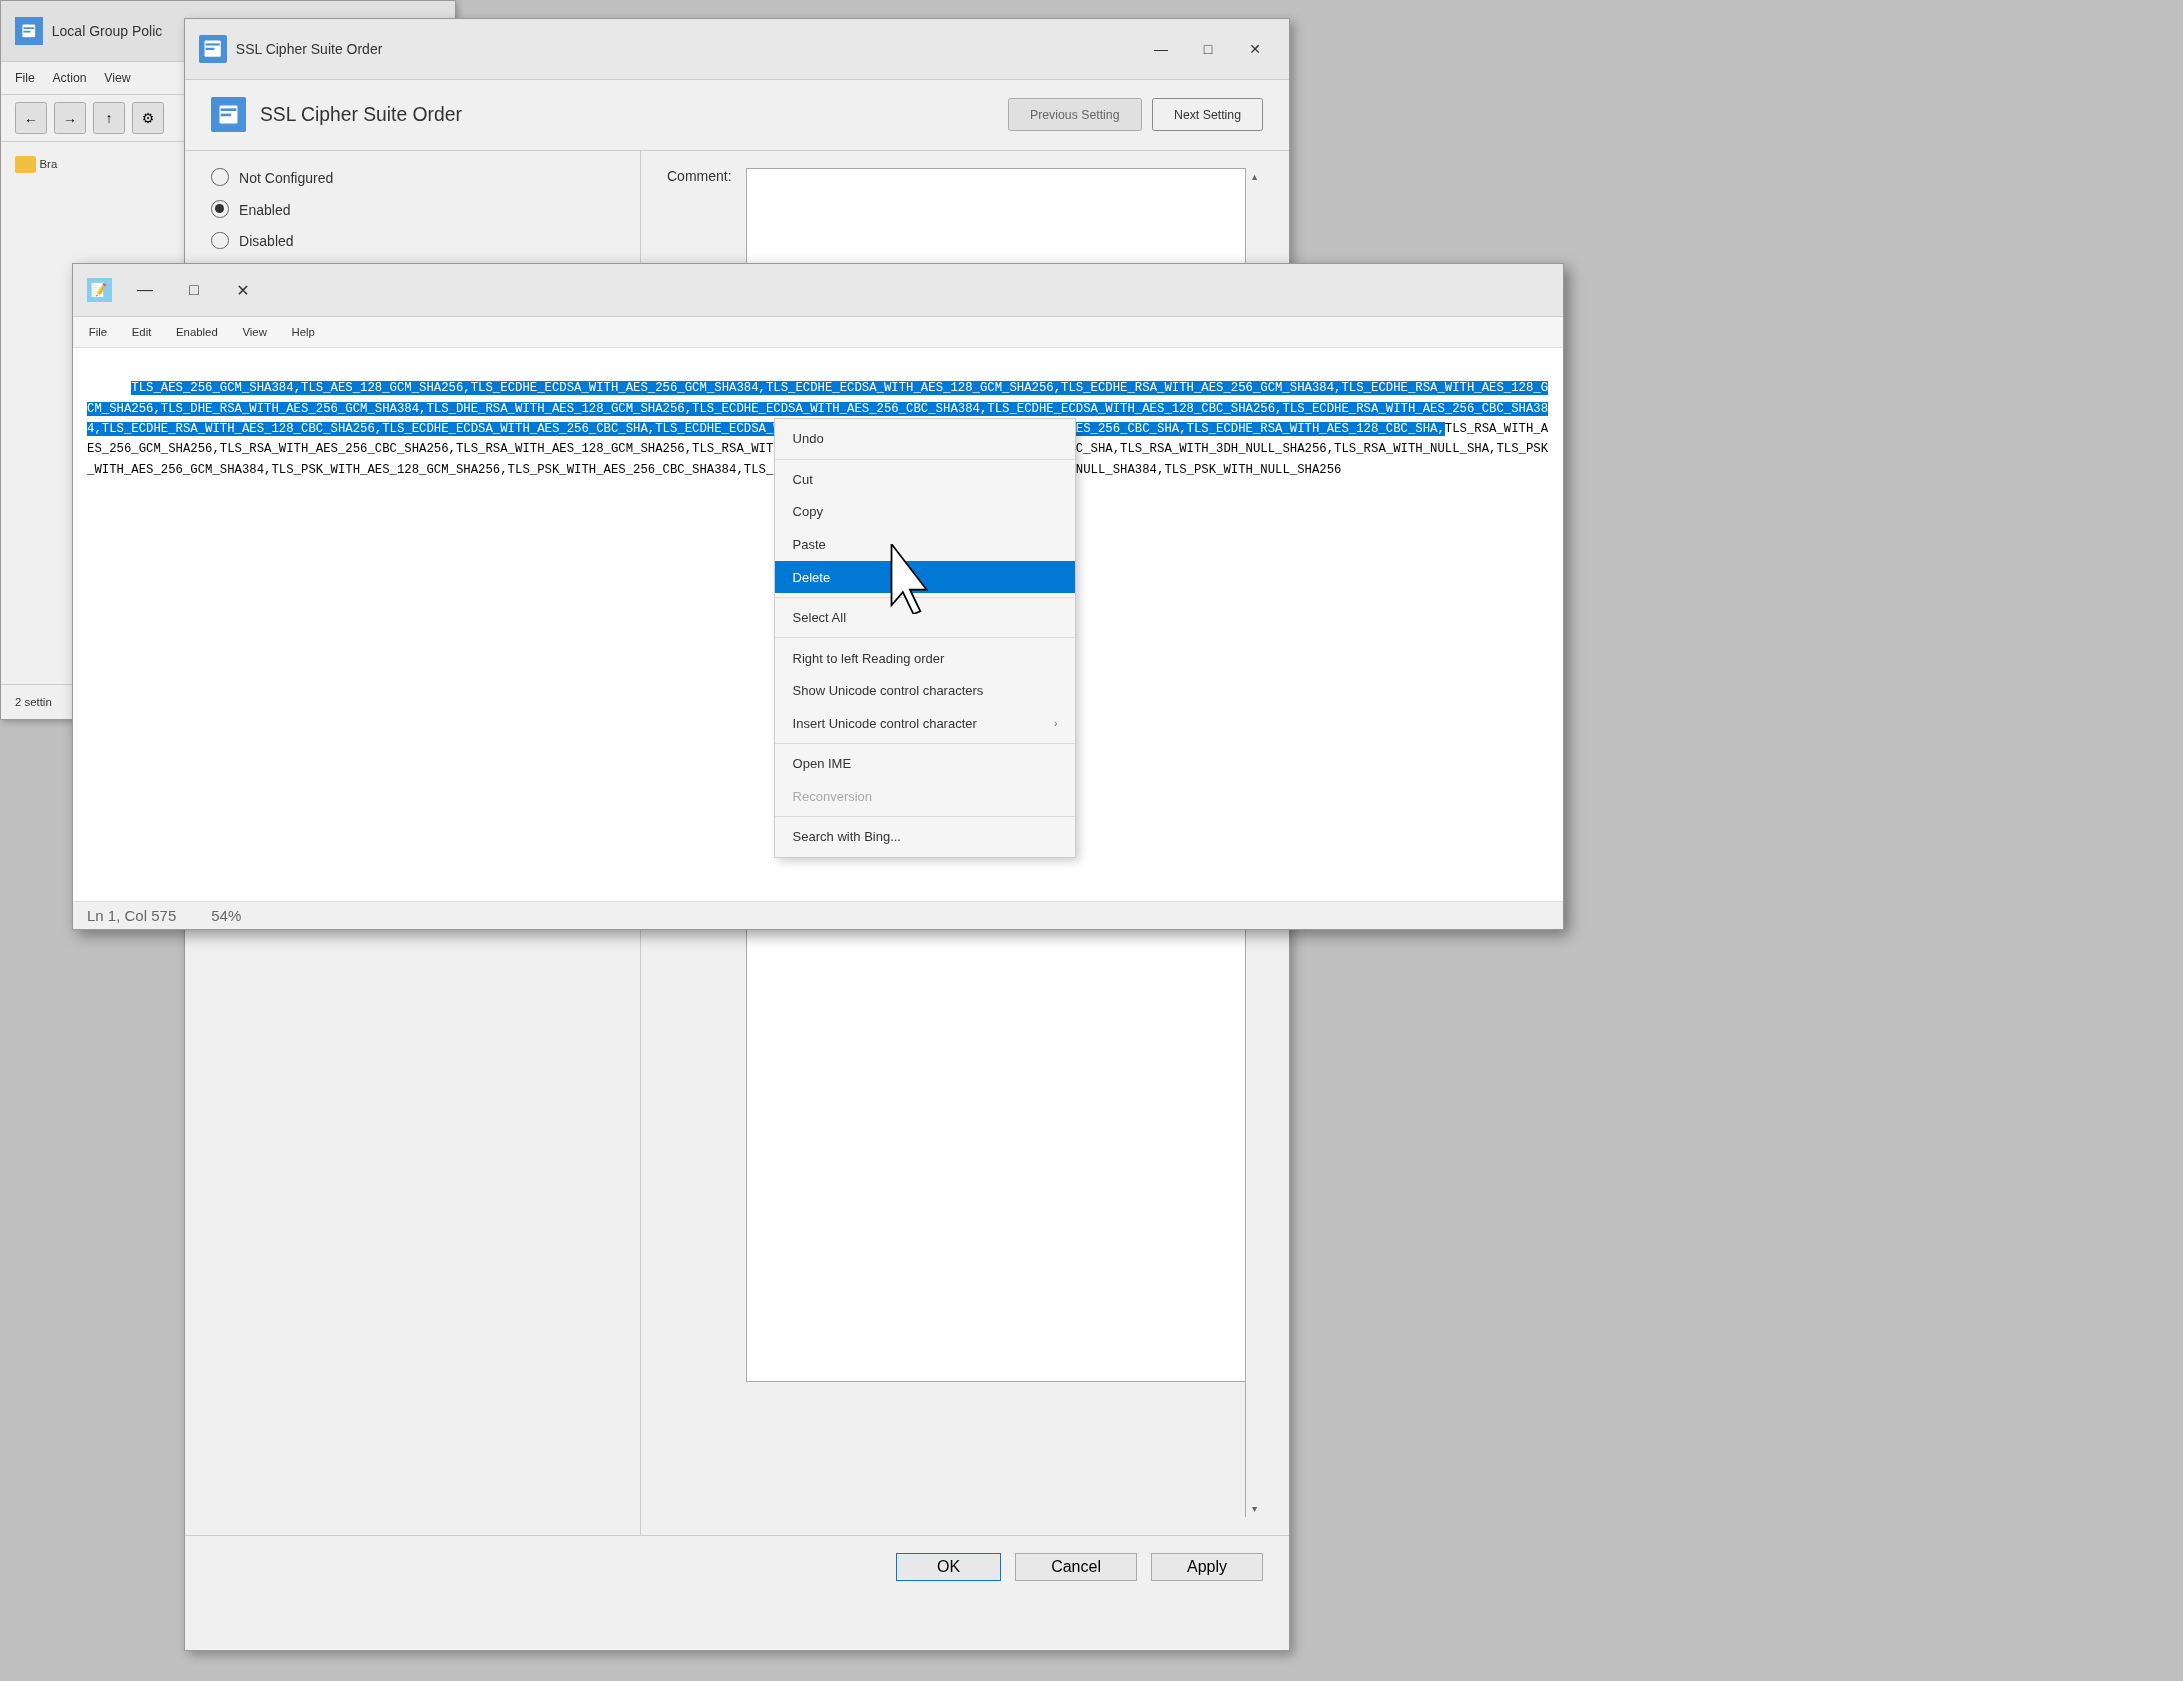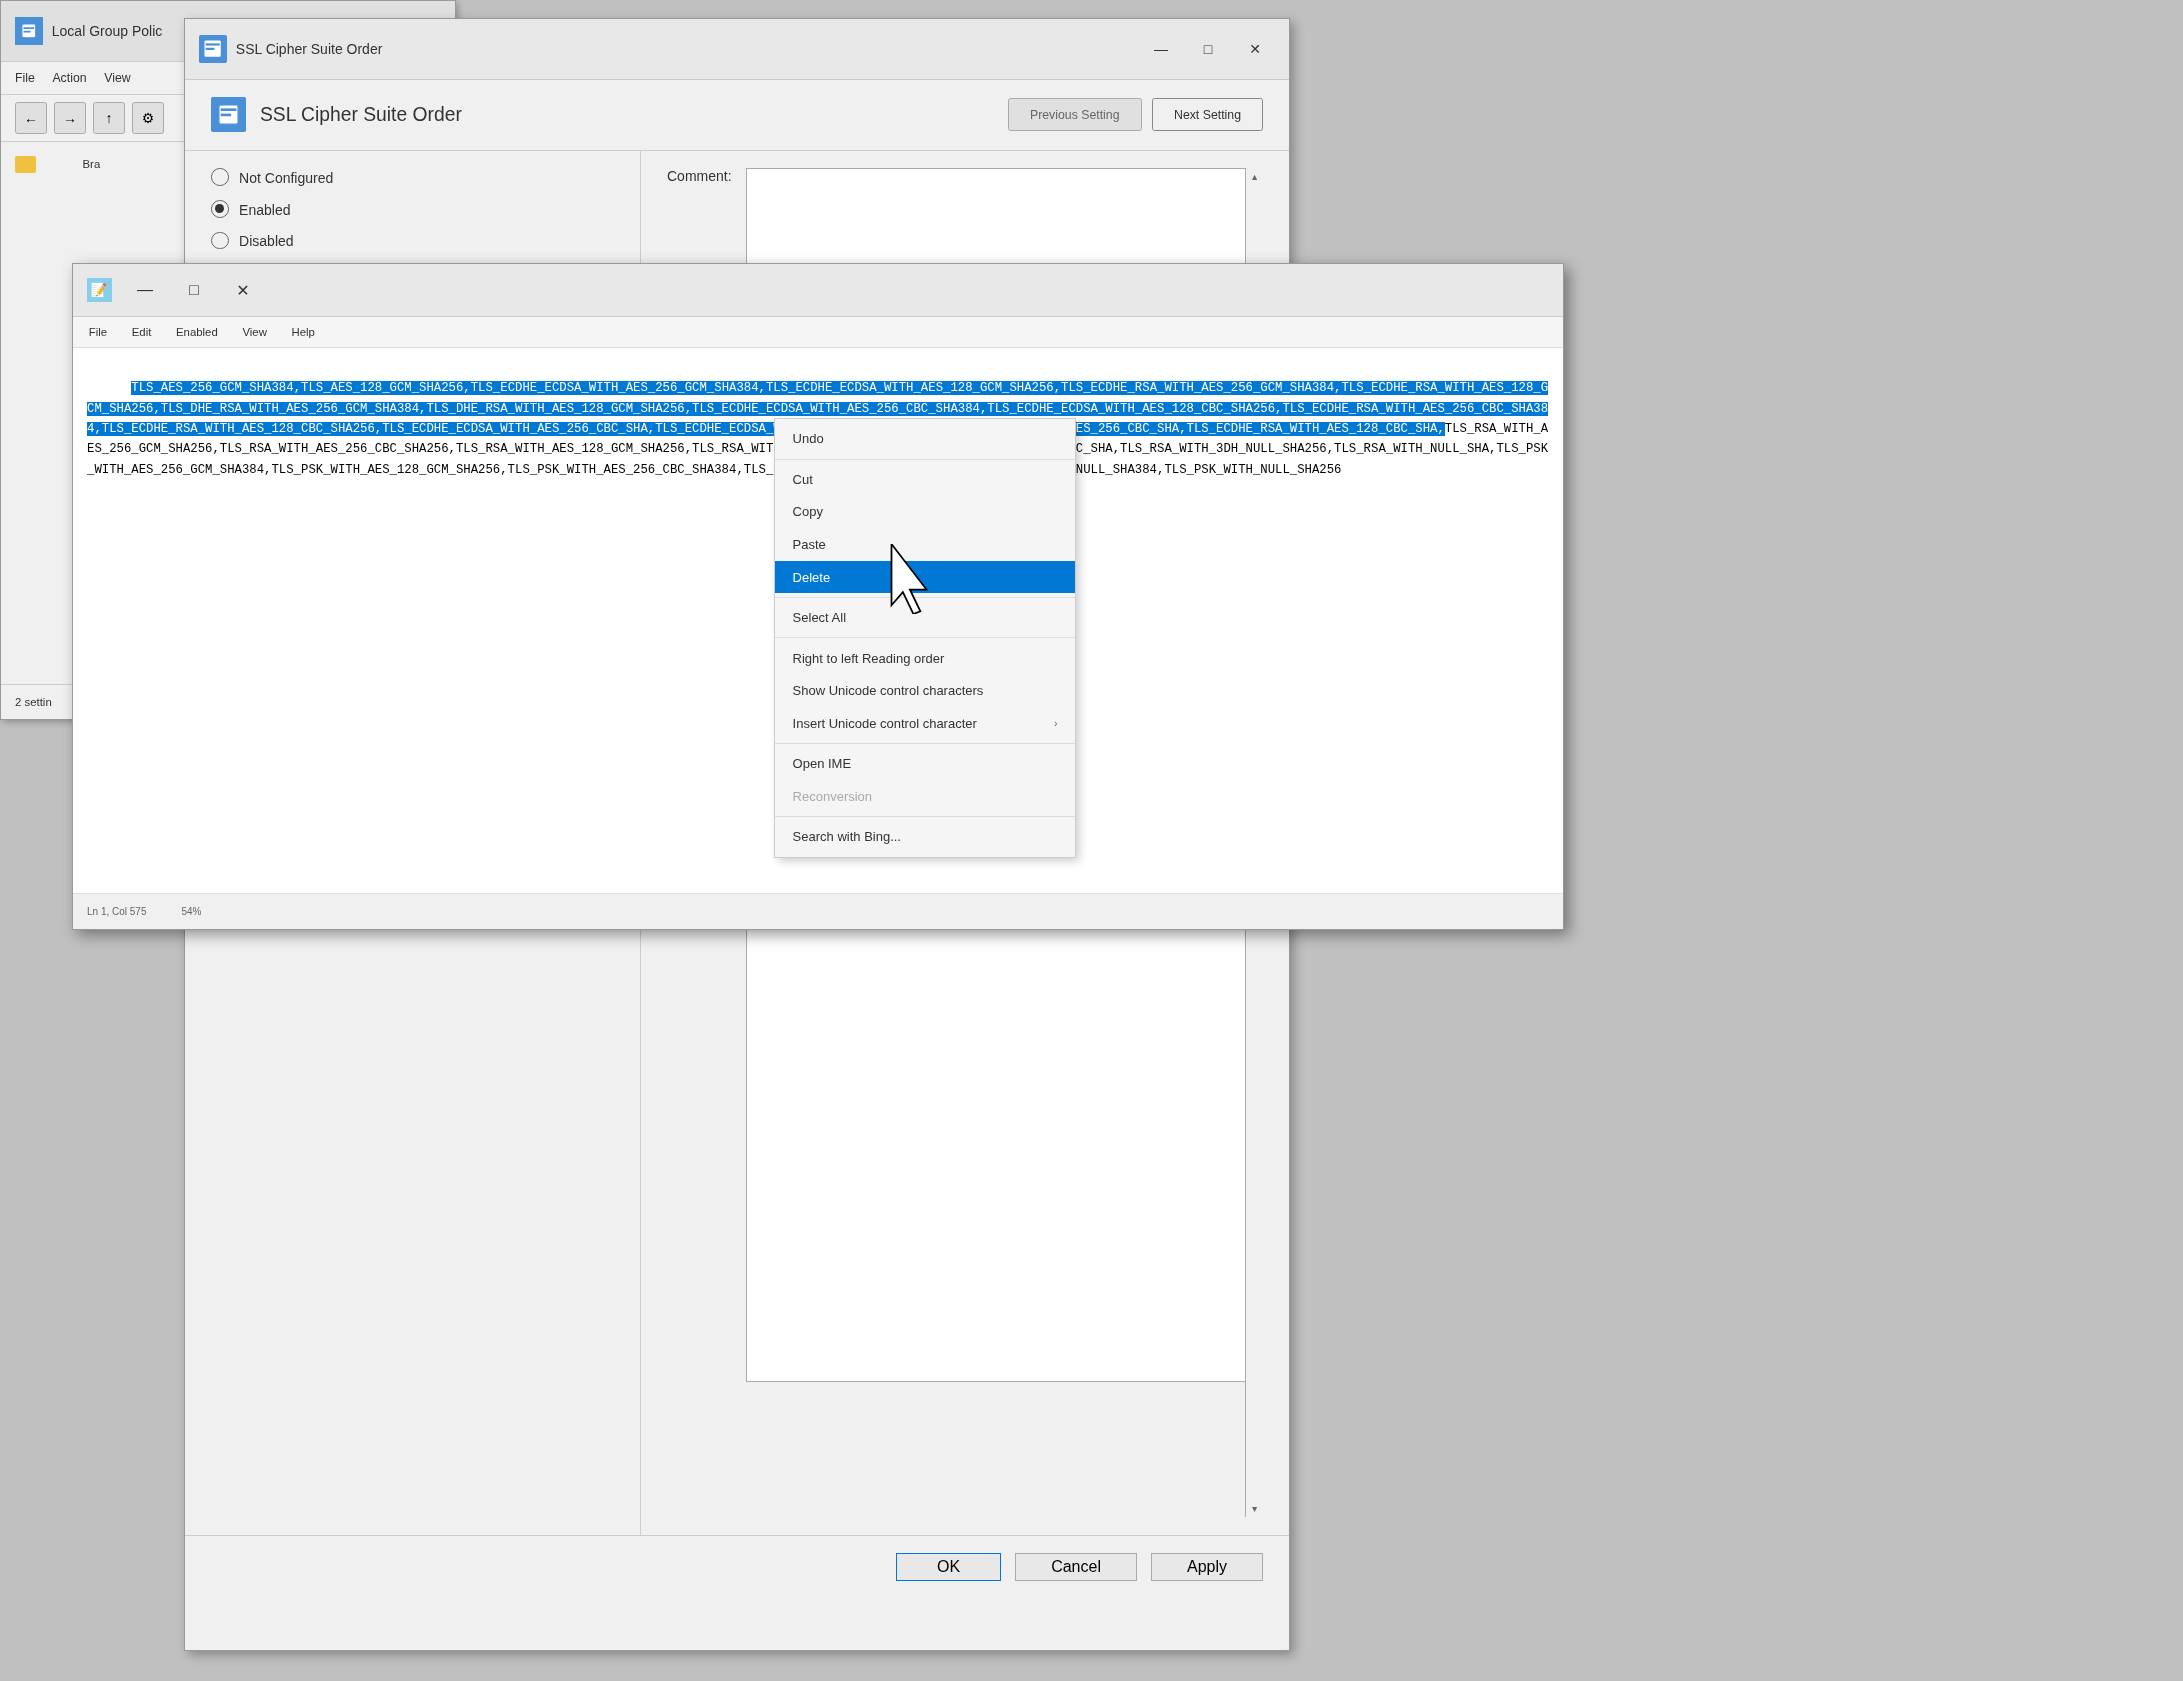--- a/index.html
+++ b/index.html
@@ -90,21 +90,20 @@
     }
     .breadcrumb-folder {
       width: 21px;
       height: 17.6px;
       background: #f0c040;
       border-radius: 1.8px;
     }
     .breadcrumb-text {
       font-size: 11.4px;
       color: #333;
-      margin-left: 43px;
     }
     .lgp-status {
       position: absolute;
       bottom: 0;
       left: 0;
       right: 0;
       height: 35px;
       background: #f0f0f0;
       border-top: 0.9px solid #ccc;
       display: flex;
@@ -368,28 +367,28 @@
     .normal-text {
       color: #000;
       background: transparent;
     }
 
     .notepad-statusbar {
       position: absolute;
       bottom: 0;
       left: 0;
       right: 0;
-      height: 36px;
+      height: 28px;
       background: #f0f0f0;
       border-top: 0.9px solid #ddd;
       display: flex;
       align-items: center;
       padding: 0 14px;
       gap: 35px;
-      font-size: 10px;
+      font-size: 15px;
       color: #666;
     }
 
     
     .context-menu {
       position: absolute;
       top: 418px;
       left: 774px;
       width: 302px;
       background: #f5f5f5;

